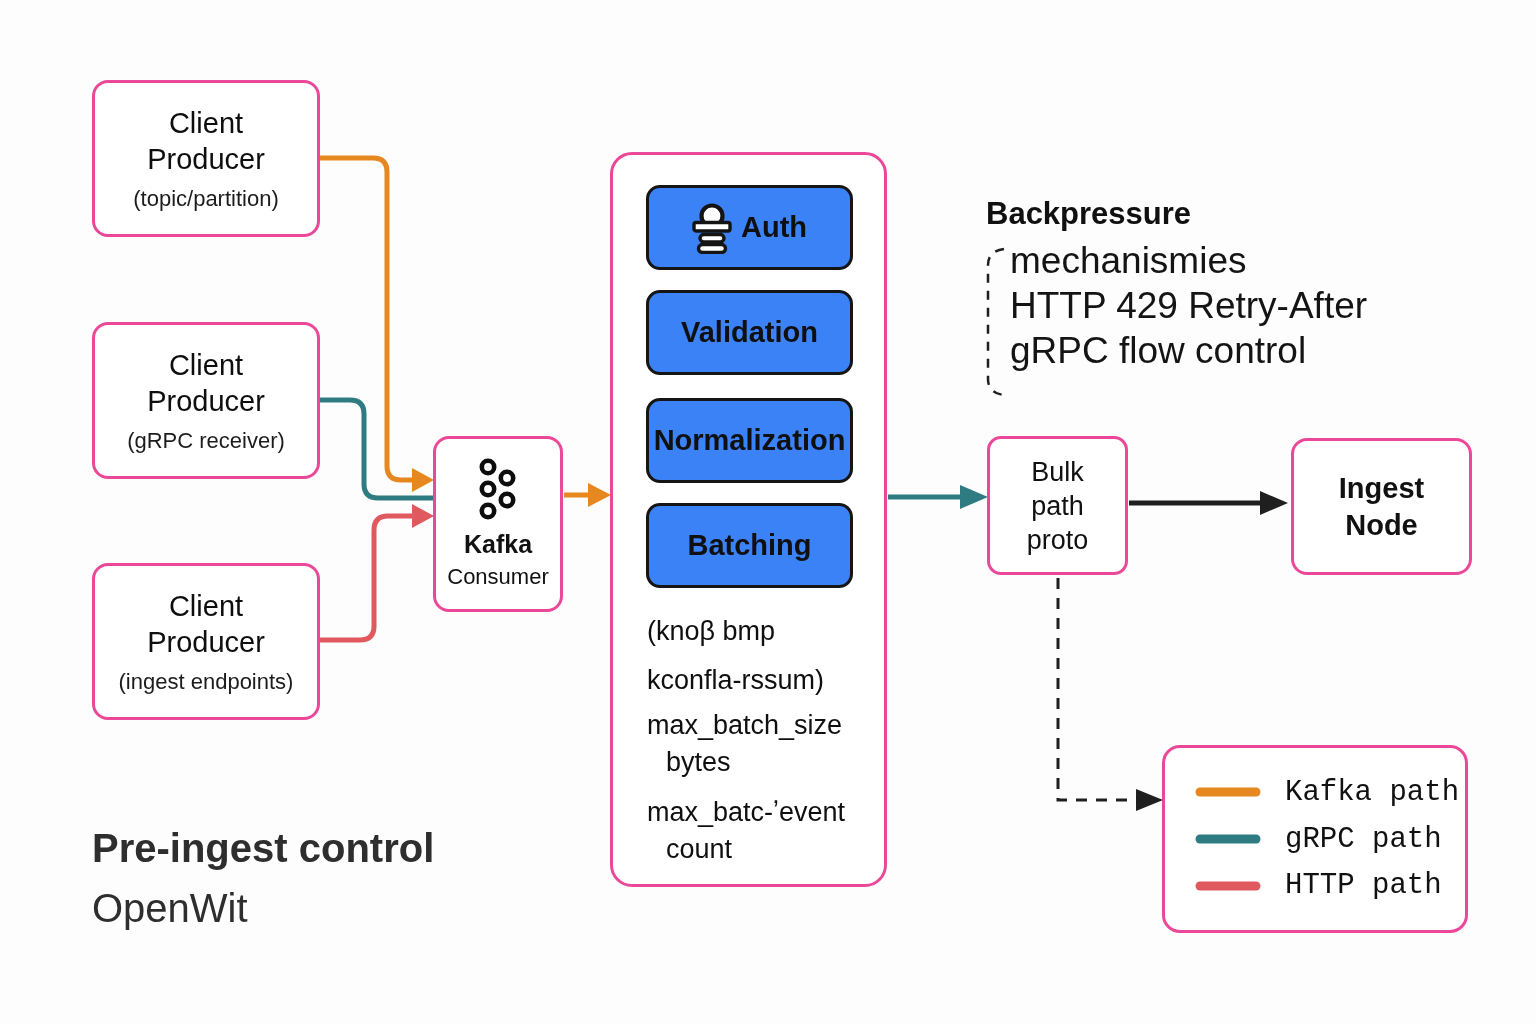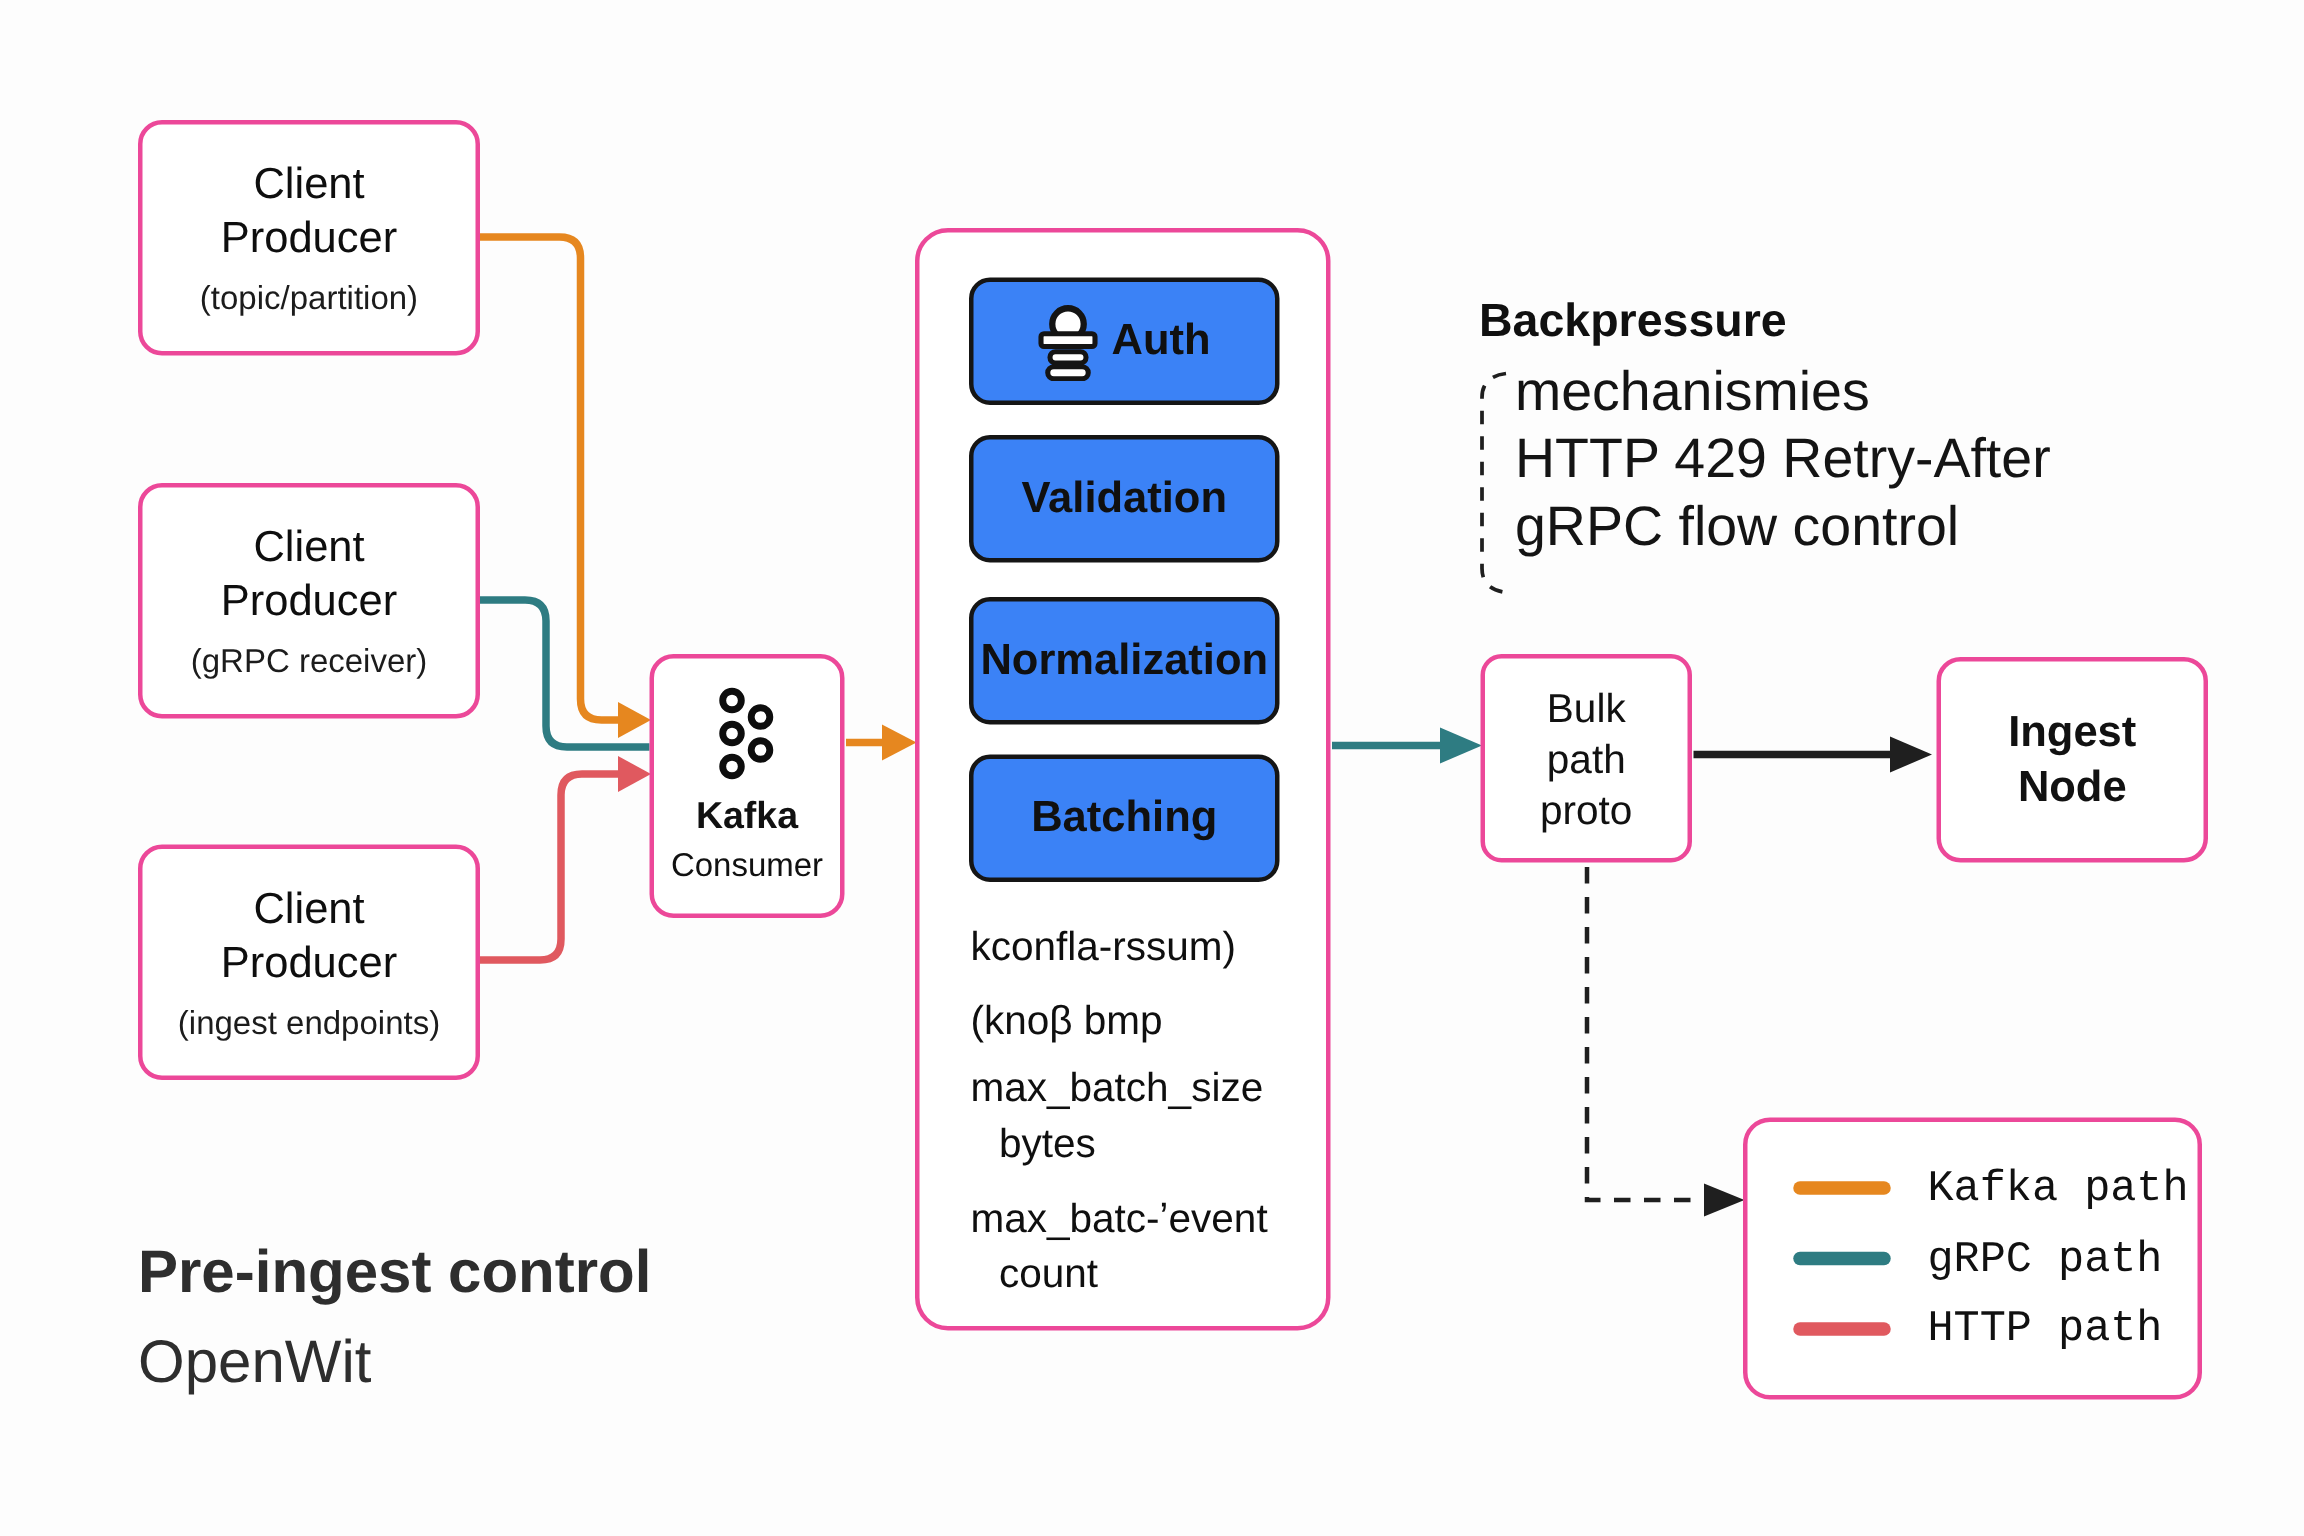--- a/index.html
+++ b/index.html
@@ -137,22 +137,22 @@
     <span>Validation</span>
   </div>
   <div class="stage" style="top:243px">
     <span>Normalization</span>
   </div>
   <div class="stage" style="top:348px">
     <span>Batching</span>
   </div>
 
   <div class="note note-wide" style="top:452px">
+    <span>(knoβ bmp</span>
     <span>kconfla-rssum)</span>
-    <span>(knoβ bmp</span>
   </div>
   <div class="note" style="top:552px">
     <span>max_batch_size</span>
     <span class="indent">bytes</span>
   </div>
   <div class="note" style="top:639px">
     <span>max_batc-ʼevent</span>
     <span class="indent">count</span>
   </div>
 </div>

